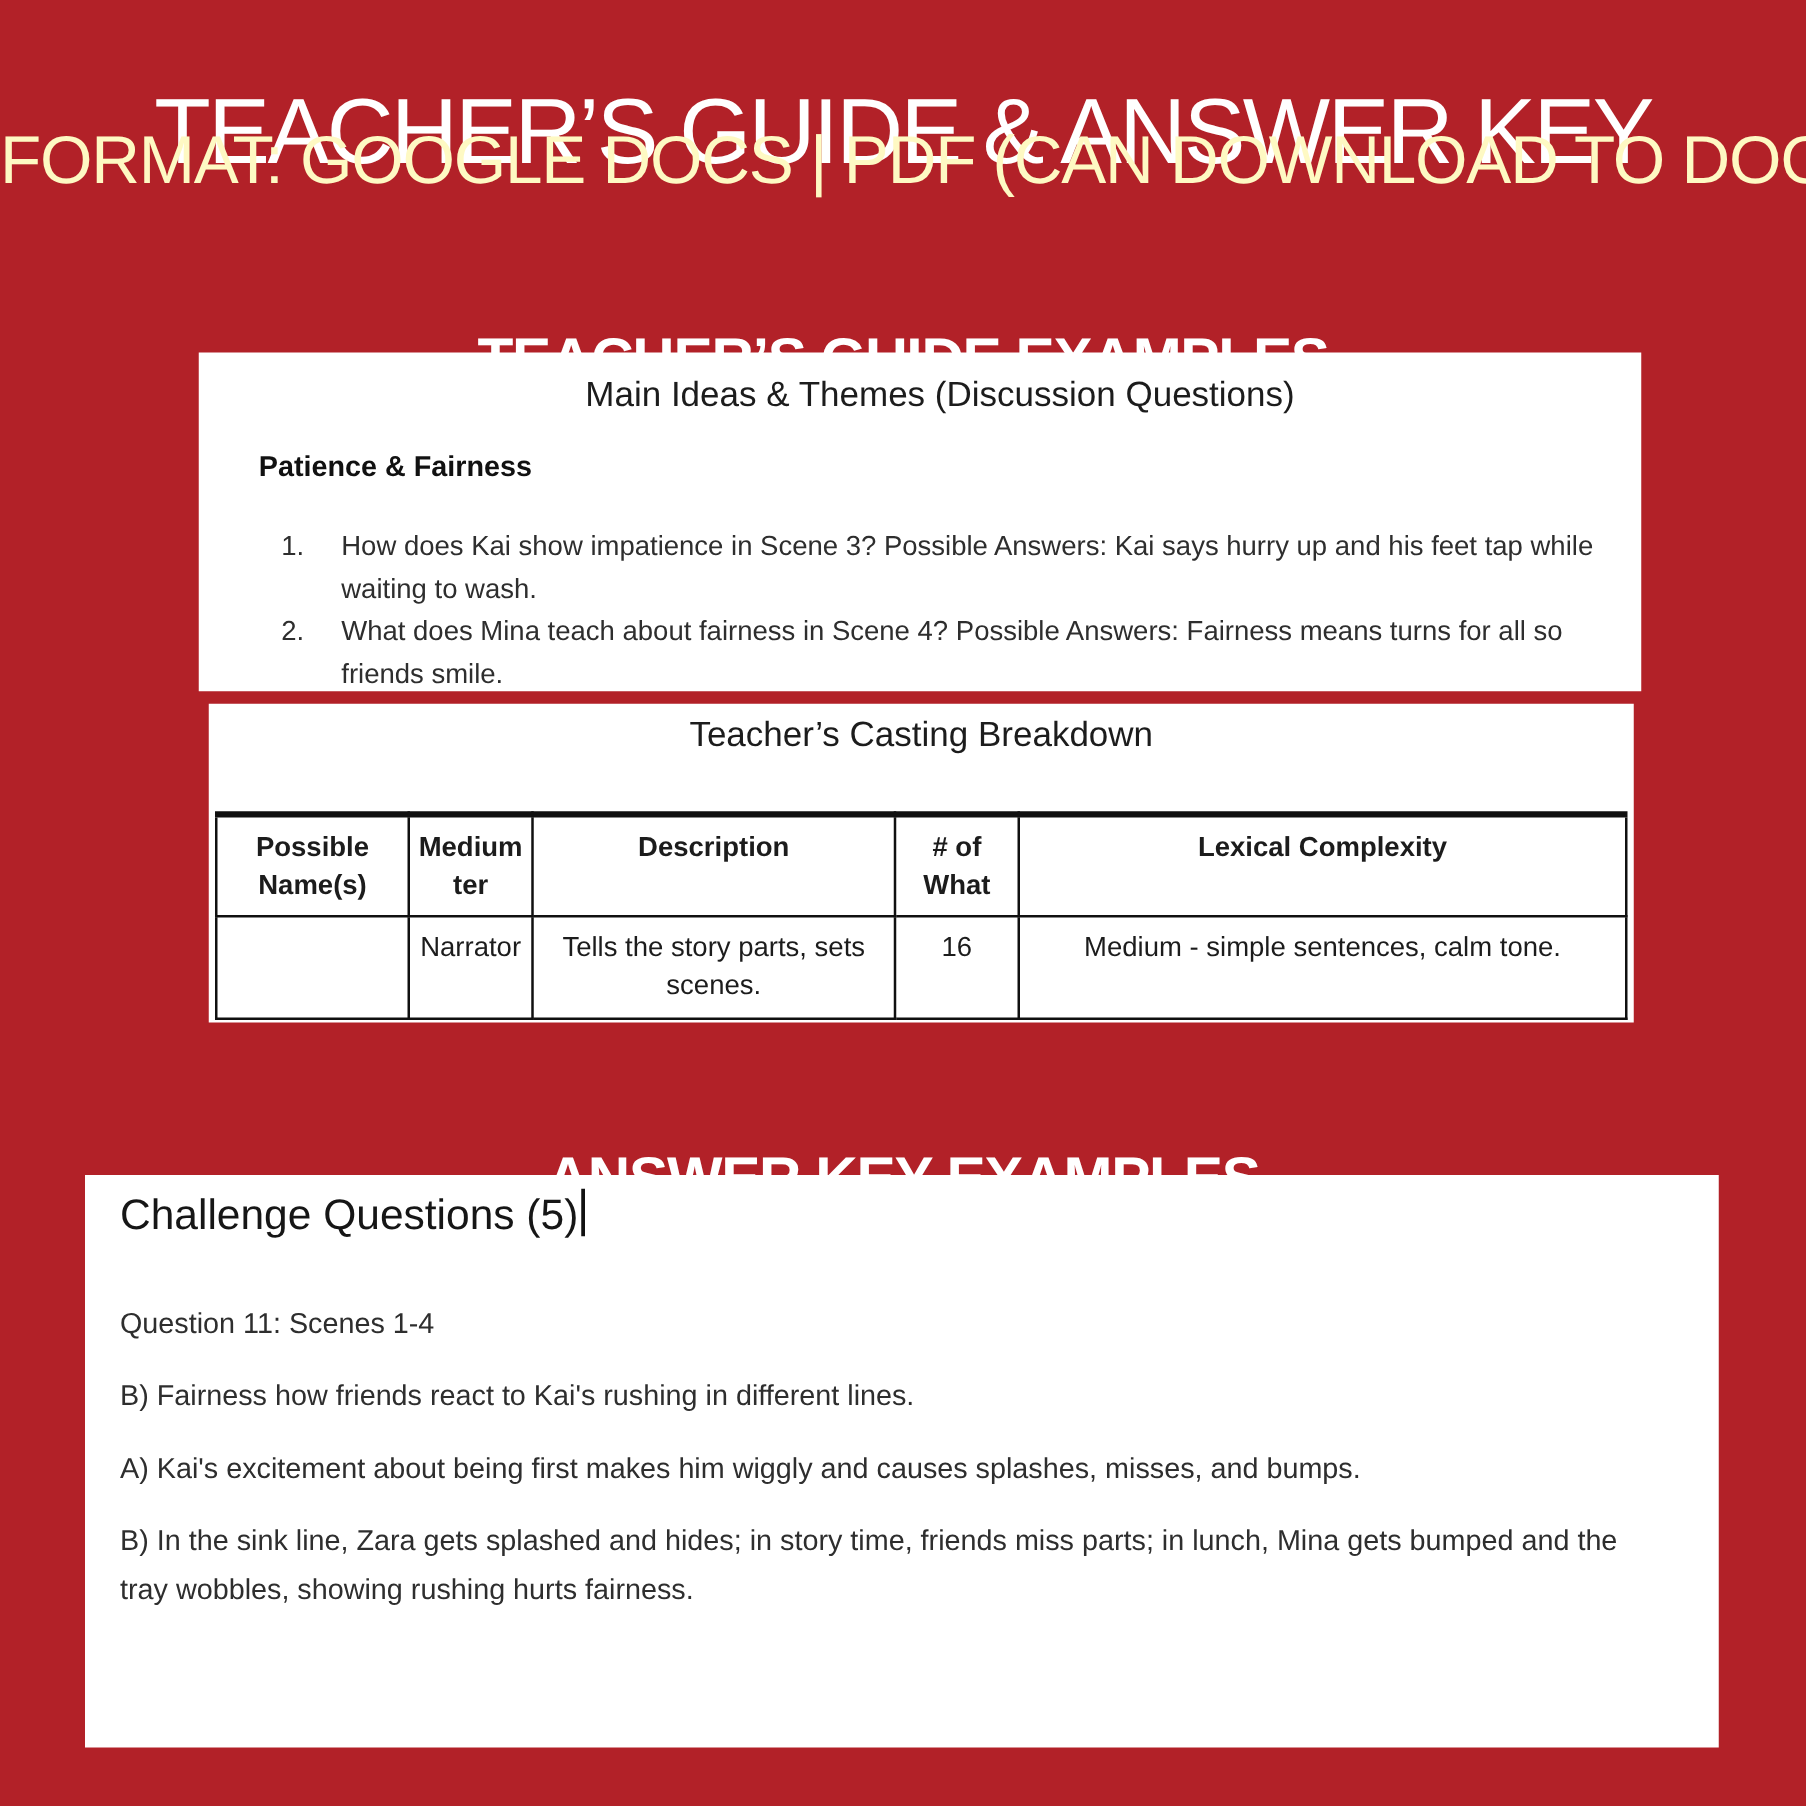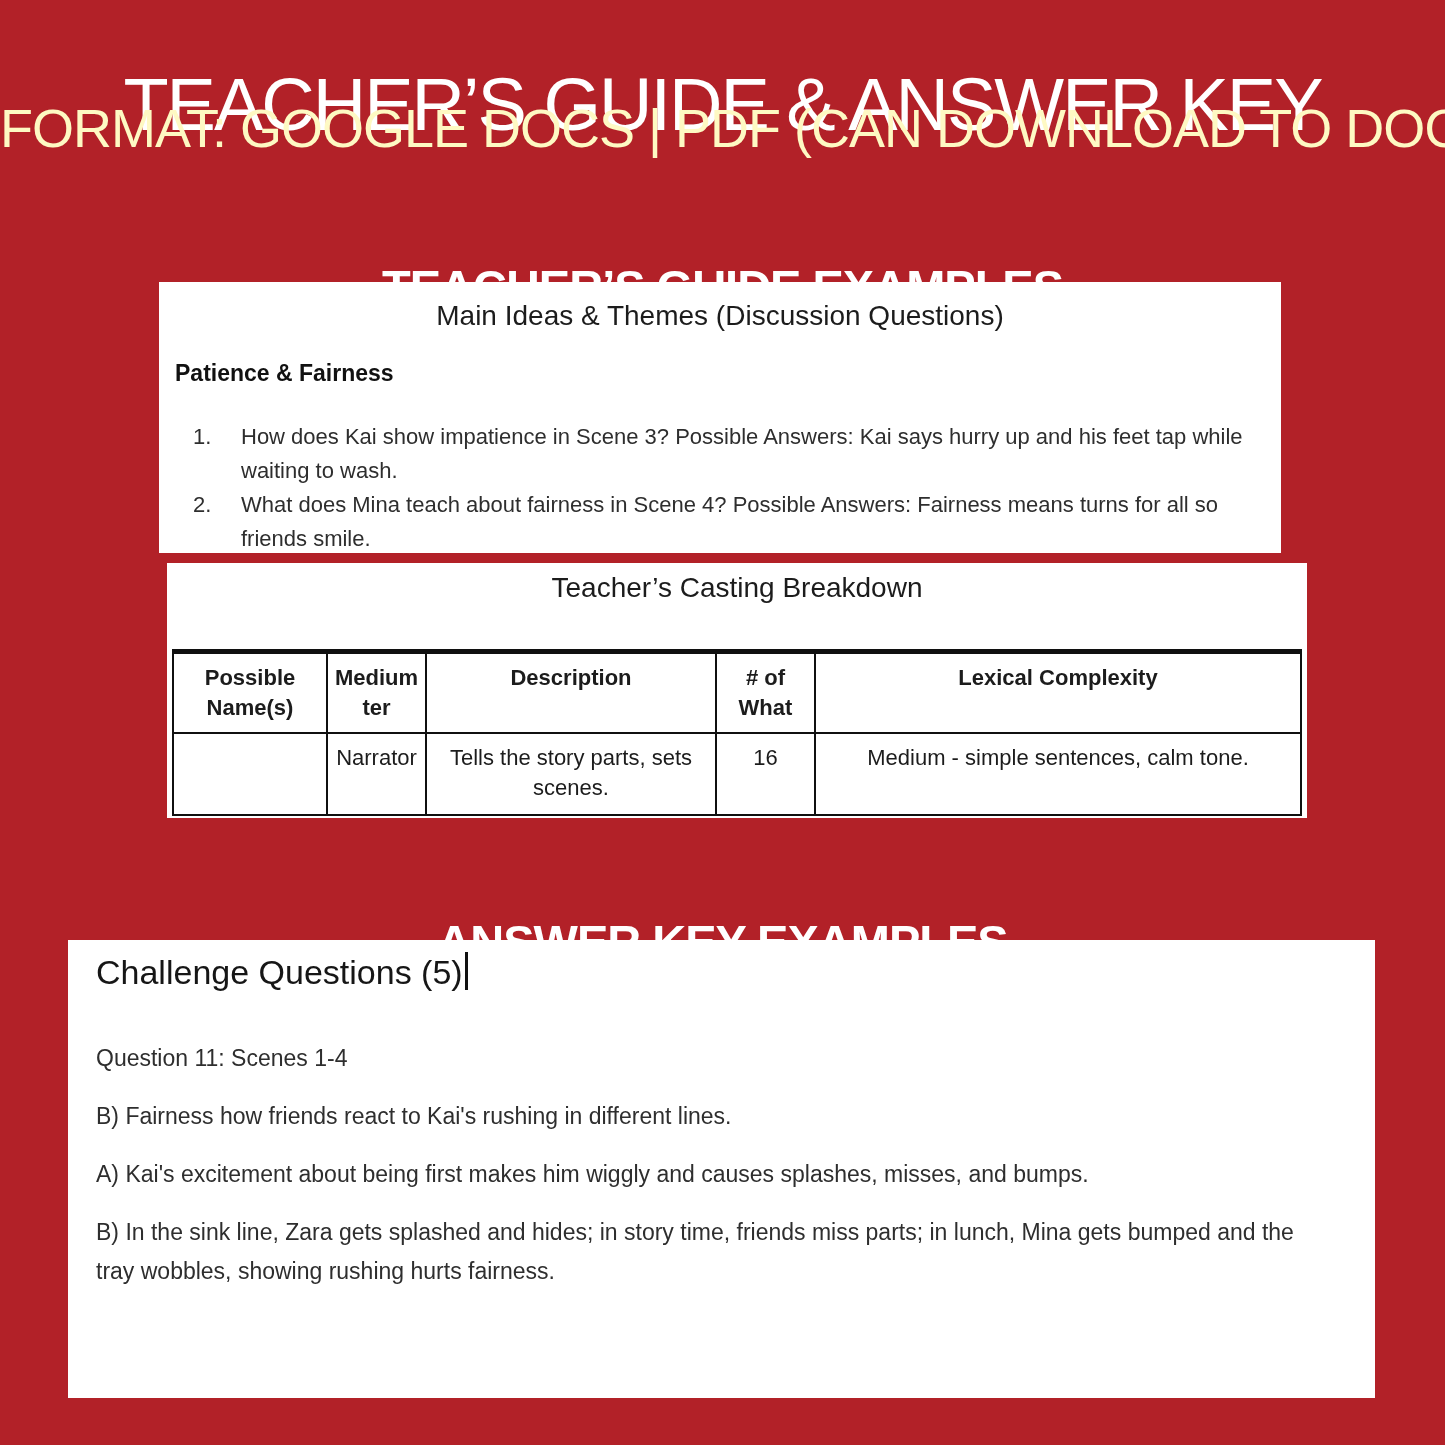--- a/index.html
+++ b/index.html
@@ -49,21 +49,21 @@
   #guide-heading  { top: 224px; }
   #answer-heading { top: 879px; }
 
   
   .doc-panel {
     position: absolute;
     background: #ffffff;
     overflow: hidden;
     color: #1e1e1e;
   }
-  #discussion-panel { left: 159px; top: 282px; width: 1122px; height: 271px; }
+  #discussion-panel { left: 159px; top: 282px; width: 1122px; height: 271px; padding-left: 32px; }
   #casting-panel    { left: 167px; top: 563px; width: 1140px; height: 255px; }
   #answer-panel     { left: 68px;  top: 940px; width: 1307px; height: 458px; }
 
   .doc-title {
     text-align: center;
     font-size: 28px;
     line-height: 34px;
     color: #1c1c1c;
   }
   #discussion-panel .doc-title { margin-top: 17px; }

